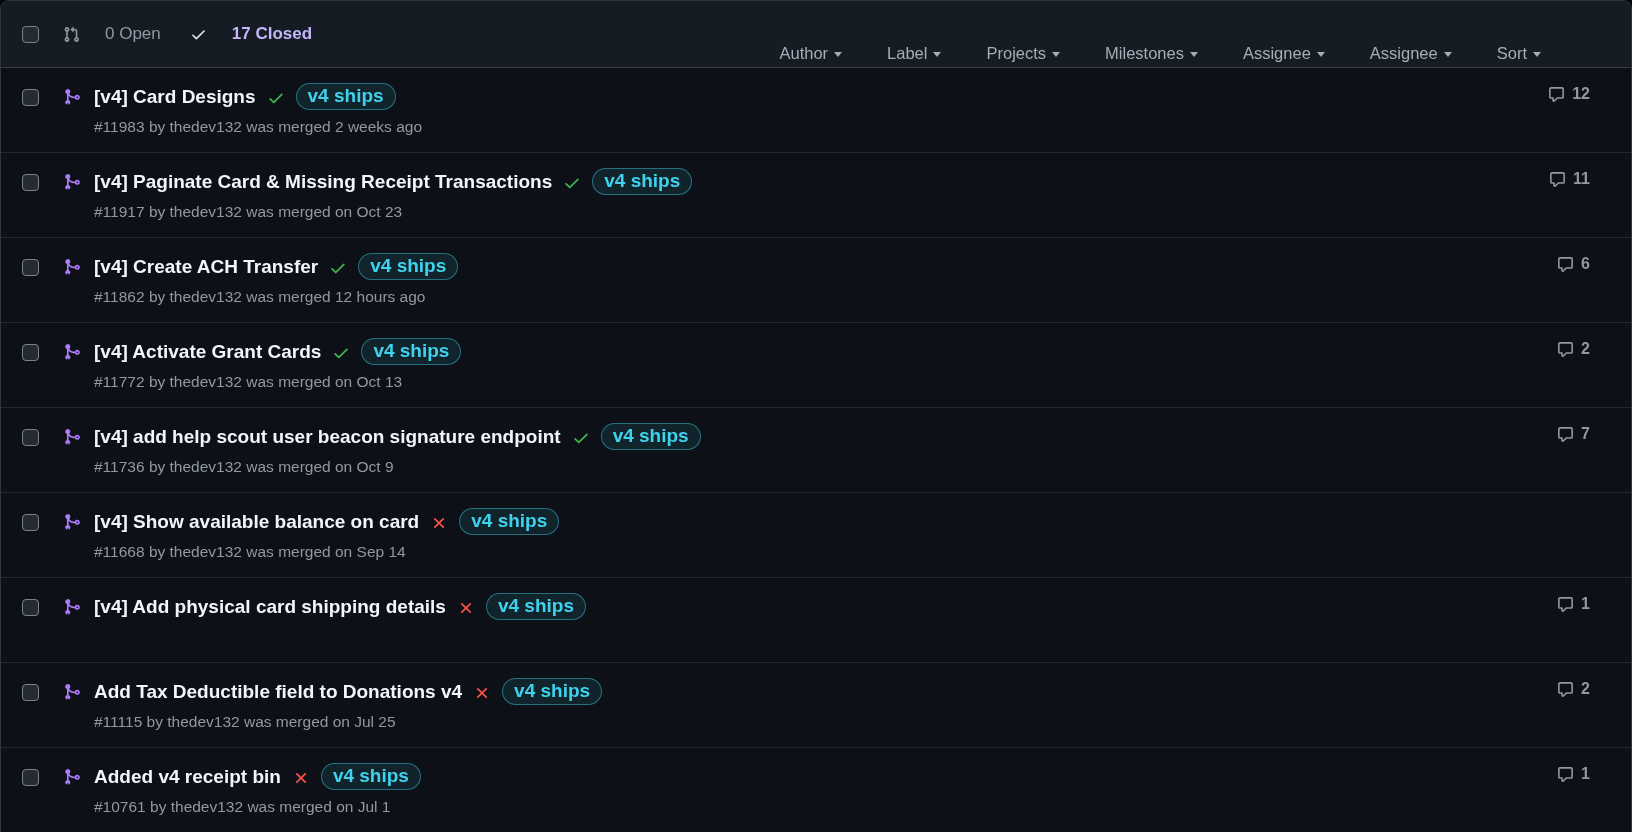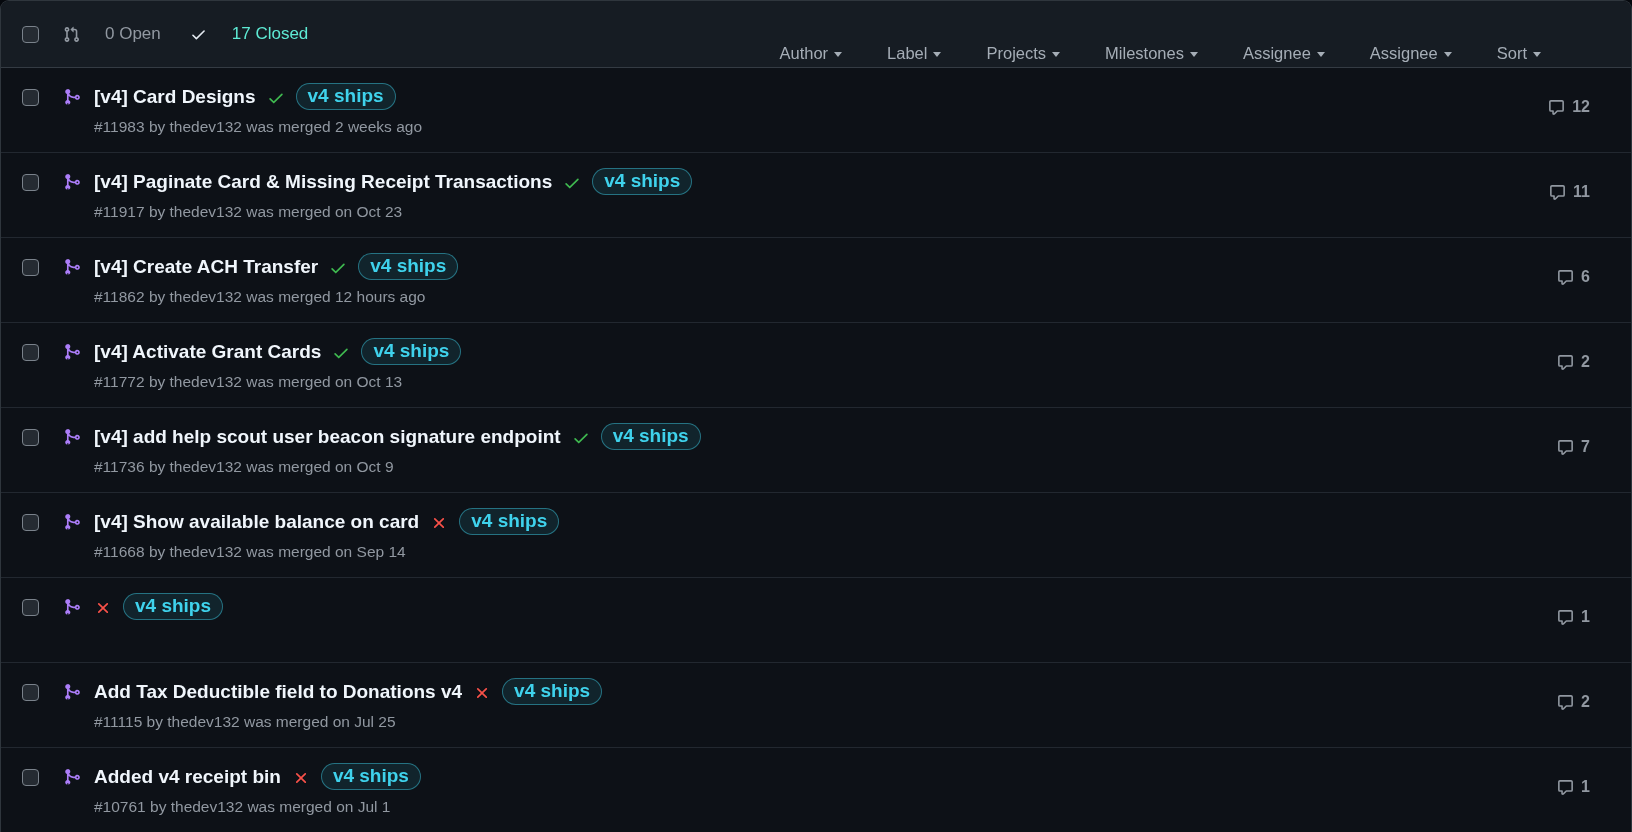--- a/index.html
+++ b/index.html
@@ -30,21 +30,21 @@
   .checkbox {
     width: 17px; height: 17px; flex: 0 0 17px;
     border: 1.5px solid #7a828b;
     border-radius: 4px;
     background: #252b32;
     cursor: pointer;
   }
   .state-links { display: flex; align-items: center; margin-left: 24px; }
   .state-link { display: flex; align-items: center; gap: 25px; cursor: pointer; font-size: 17px; }
   .state-open { color: #9198a1; }
-  .state-closed { color: #5eead4; font-weight: 400; margin-left: 29px; }
+  .state-closed { color: #c4b5fd; font-weight: 700; margin-left: 29px; }
   .state-open .oct { fill: #9198a1; }
   .state-closed .oct { fill: #e4eaf1; }
   .filters { margin-left: auto; display: flex; align-items: center; gap: 45px; margin-top: 38px; }
   .filter-btn {
     display: flex; align-items: center; gap: 6px;
     color: #a5adb6; font-size: 16.5px; cursor: pointer; white-space: nowrap;
   }
   .caret {
     width: 0; height: 0; margin-top: 3px;
     border-left: 4.5px solid transparent;
@@ -77,21 +77,21 @@
     color: #3fd2ec;
     background: rgba(63,210,236,0.10);
     border: 1px solid rgba(63,210,236,0.45);
     border-radius: 14px;
     padding: 2px 11px 3px;
     cursor: pointer; white-space: nowrap;
   }
   .meta { margin-top: 8px; color: #9198a1; font-size: 15.5px; }
   .comments {
     display: flex; align-items: center; gap: 7px;
-    margin-top: 15px;
+    margin-top: 2px;
     color: #9198a1; font-size: 16px; font-weight: 600;
     cursor: pointer; flex: 0 0 auto;
   }
   .comments .oct { fill: #9198a1; }
   svg.oct-svg { display: block; }
 </style>
 </head>
 <body>
 
 <svg width="0" height="0" style="position:absolute">
@@ -330,20 +330,21 @@
 
     <div class="row">
       <div class="checkbox"></div>
       <span class="merge-icon">
         <svg class="oct-svg" width="18" height="18" viewBox="0 0 16 16">
             <use class="oct" href="#p-git-merge"></use>
           </svg>
       </span>
       <div class="row-main">
         <div class="title-line">
+          <a class="pr-title">[v4] Add physical card shipping details</a>
           <span class="status-icon status-failure">
               <svg class="oct-svg" width="18" height="18" viewBox="0 0 16 16">
                 <use class="oct" href="#p-x"></use>
               </svg>
             </span>
           <span class="label-badge">v4 ships</span>
         </div>
       </div>
       <span class="comments">
         <span>

